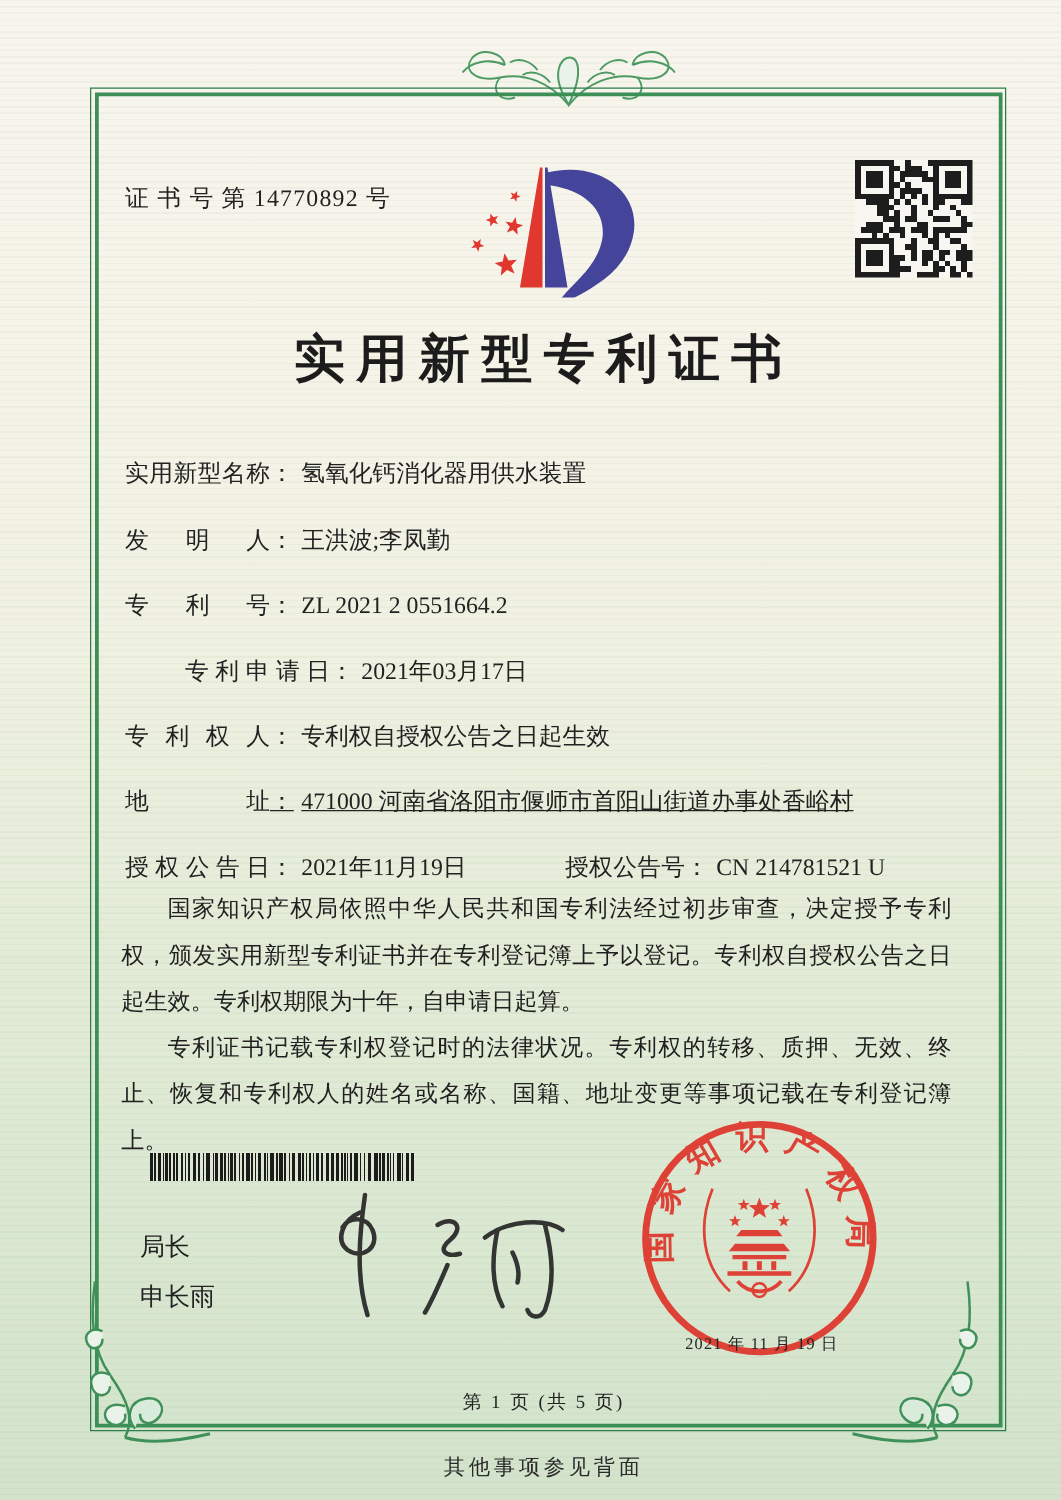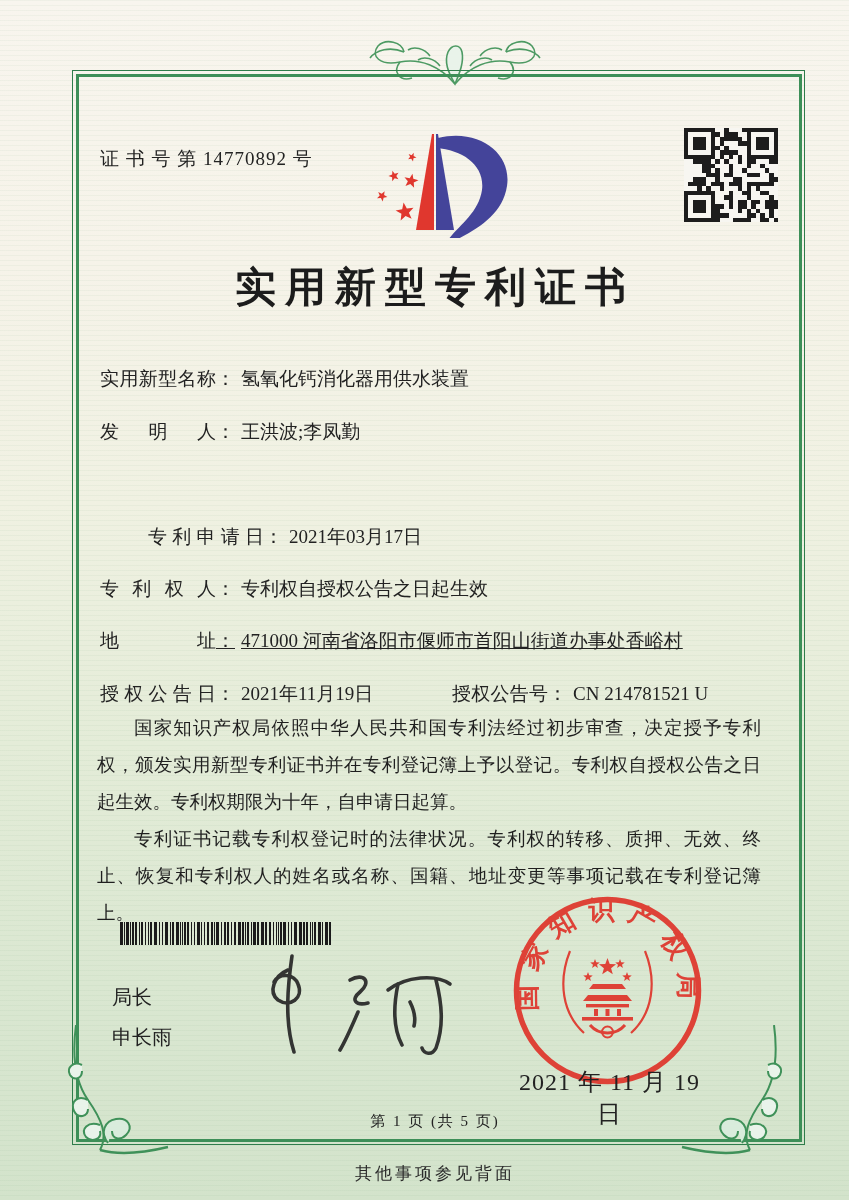--- a/index.html
+++ b/index.html
@@ -24,21 +24,21 @@
   .lab2{display:inline-block;width:96px;text-align:justify;text-align-last:justify;vertical-align:bottom;}
   .val{margin-left:6px;}
   .pair2{position:absolute;left:352px;top:0;white-space:nowrap;}
   
   .body-text{left:97px;top:710px;width:664px;font-size:18.5px;line-height:37px;
     text-align:justify;color:#1f1f1f;}
   .body-text p{margin:0;text-indent:2em;}
   
   .director-title{left:112px;top:984px;font-size:20px;font-family:"Liberation Sans","DejaVu Sans",sans-serif;}
   .director-name{left:112px;top:1024px;font-size:20px;font-family:"Liberation Sans","DejaVu Sans",sans-serif;}
-  .seal-date{left:512px;top:1066px;width:195px;text-align:center;font-size:24px;letter-spacing:1px;}
+  .seal-date{left:512px;top:1066px;width:195px;text-align:center;font-size:13px;letter-spacing:1px;}
   .page-info{left:0;right:0;top:1112px;text-align:center;font-size:15px;letter-spacing:2px;}
   .back-note{left:0;right:0;top:1162px;text-align:center;font-size:17px;letter-spacing:3px;color:#2a2a2a;}
   svg{display:block;}
 </style>
 </head>
 <body>
 
 <div class="page">
 
   <svg class="abs" style="left:340px;top:6px;" width="230" height="92" viewBox="0 0 230 92" fill="none" stroke="#4d9a63" stroke-width="1.6">
@@ -232,20 +232,23 @@
     </svg>
 
   <div class="abs title">实用新型专利证书</div>
 
   <div class="abs row" style="top:366px;">
     <span class="lab">实用新型名称</span><span>：</span><span class="val">氢氧化钙消化器用供水装置</span>
   </div>
   <div class="abs row" style="top:419px;">
     <span class="lab">发明人</span><span>：</span><span class="val">王洪波;李凤勤</span>
   </div>
+  <div class="abs row" style="top:471px;">
+    <span class="lab">专利号</span><span>：</span><span class="val">ZL 2021 2 0551664.2</span>
+  </div>
   <div class="abs row" style="top:524px;margin-left:48px;">
     <span class="lab">专利申请日</span><span>：</span><span class="val">2021年03月17日</span>
   </div>
   <div class="abs row" style="top:576px;">
     <span class="lab">专利权人</span><span>：</span><span class="val">专利权自授权公告之日起生效</span>
   </div>
   <div class="abs row" style="top:628px;text-decoration:underline;">
     <span class="lab">地址</span><span>：</span><span class="val">471000 河南省洛阳市偃师市首阳山街道办事处香峪村</span>
   </div>
   <div class="abs row" style="top:681px;">

